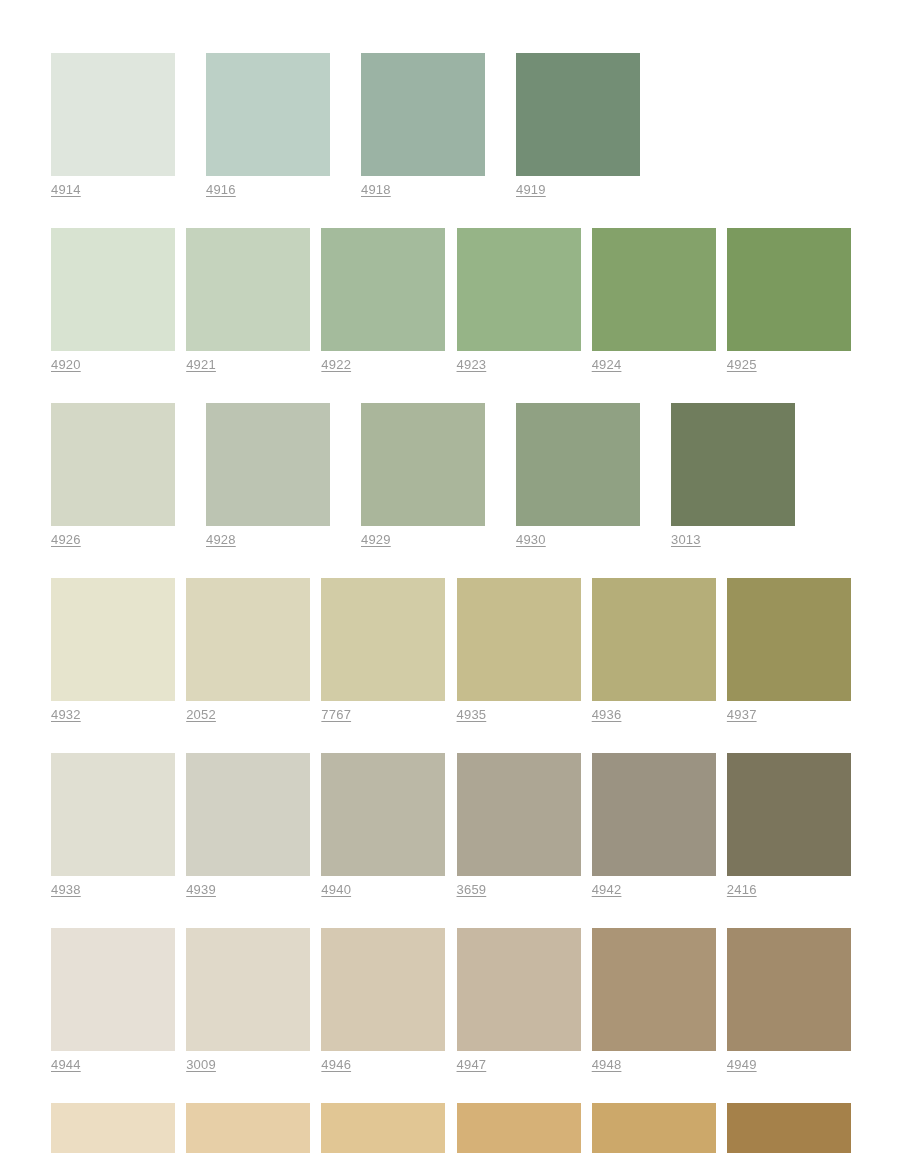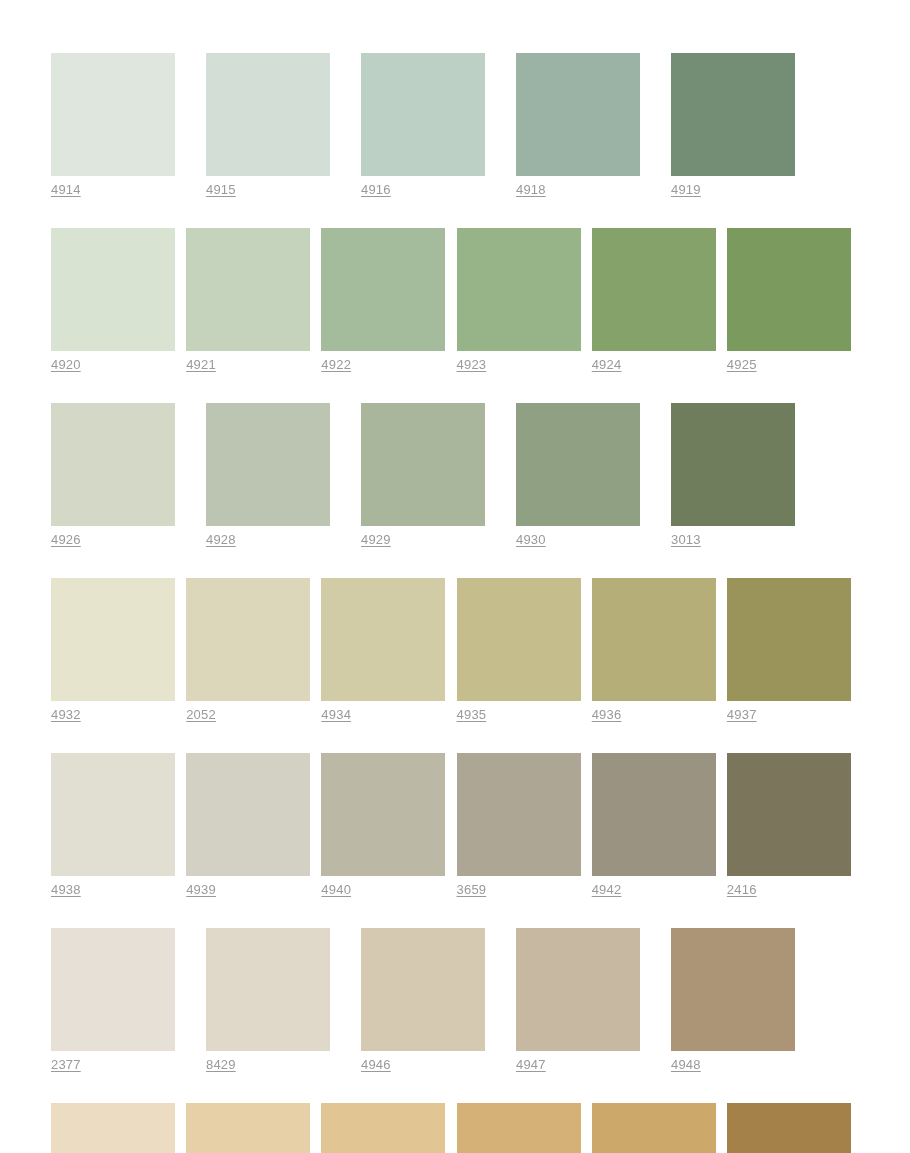--- a/index.html
+++ b/index.html
@@ -61,24 +61,20 @@
 <body>
 
 <div id="swatch-page">
   <div class="swatch-grid">
       <div class="swatch-row">
         <div class="swatch-cell">
           <div class="swatch-chip" style="background-color: rgb(223, 230, 221);"></div>
           <a class="swatch-label">4914</a>
         </div>
         <div class="swatch-cell">
-          <div class="swatch-chip" style="background-color: rgb(211, 223, 214);"></div>
-          <a class="swatch-label">4915</a>
-        </div>
-        <div class="swatch-cell">
           <div class="swatch-chip" style="background-color: rgb(188, 208, 198);"></div>
           <a class="swatch-label">4916</a>
         </div>
         <div class="swatch-cell">
           <div class="swatch-chip" style="background-color: rgb(155, 179, 164);"></div>
           <a class="swatch-label">4918</a>
         </div>
         <div class="swatch-cell">
           <div class="swatch-chip" style="background-color: rgb(115, 142, 117);"></div>
           <a class="swatch-label">4919</a>
@@ -136,21 +132,21 @@
         <div class="swatch-cell">
           <div class="swatch-chip" style="background-color: rgb(230, 228, 205);"></div>
           <a class="swatch-label">4932</a>
         </div>
         <div class="swatch-cell">
           <div class="swatch-chip" style="background-color: rgb(220, 215, 187);"></div>
           <a class="swatch-label">2052</a>
         </div>
         <div class="swatch-cell">
           <div class="swatch-chip" style="background-color: rgb(210, 204, 166);"></div>
-          <a class="swatch-label">4934</a>
+          <a class="swatch-label">7767</a>
         </div>
         <div class="swatch-cell">
           <div class="swatch-chip" style="background-color: rgb(198, 189, 141);"></div>
           <a class="swatch-label">4935</a>
         </div>
         <div class="swatch-cell">
           <div class="swatch-chip" style="background-color: rgb(181, 174, 121);"></div>
           <a class="swatch-label">4936</a>
         </div>
         <div class="swatch-cell">
@@ -180,37 +176,41 @@
           <a class="swatch-label">4942</a>
         </div>
         <div class="swatch-cell">
           <div class="swatch-chip" style="background-color: rgb(123, 117, 92);"></div>
           <a class="swatch-label">2416</a>
         </div>
       </div>
       <div class="swatch-row">
         <div class="swatch-cell">
           <div class="swatch-chip" style="background-color: rgb(230, 224, 214);"></div>
-          <a class="swatch-label">2377</a>
+          <a class="swatch-label">4944</a>
         </div>
         <div class="swatch-cell">
           <div class="swatch-chip" style="background-color: rgb(224, 217, 201);"></div>
-          <a class="swatch-label">8429</a>
+          <a class="swatch-label">3009</a>
         </div>
         <div class="swatch-cell">
           <div class="swatch-chip" style="background-color: rgb(214, 201, 178);"></div>
           <a class="swatch-label">4946</a>
         </div>
         <div class="swatch-cell">
           <div class="swatch-chip" style="background-color: rgb(199, 184, 162);"></div>
           <a class="swatch-label">4947</a>
         </div>
         <div class="swatch-cell">
           <div class="swatch-chip" style="background-color: rgb(171, 149, 118);"></div>
           <a class="swatch-label">4948</a>
+        </div>
+        <div class="swatch-cell">
+          <div class="swatch-chip" style="background-color: rgb(162, 139, 107);"></div>
+          <a class="swatch-label">4949</a>
         </div>
       </div>
       <div class="swatch-row">
         <div class="swatch-cell">
           <div class="swatch-chip" style="background-color: rgb(236, 221, 194);"></div>
         </div>
         <div class="swatch-cell">
           <div class="swatch-chip" style="background-color: rgb(231, 207, 167);"></div>
         </div>
         <div class="swatch-cell">

